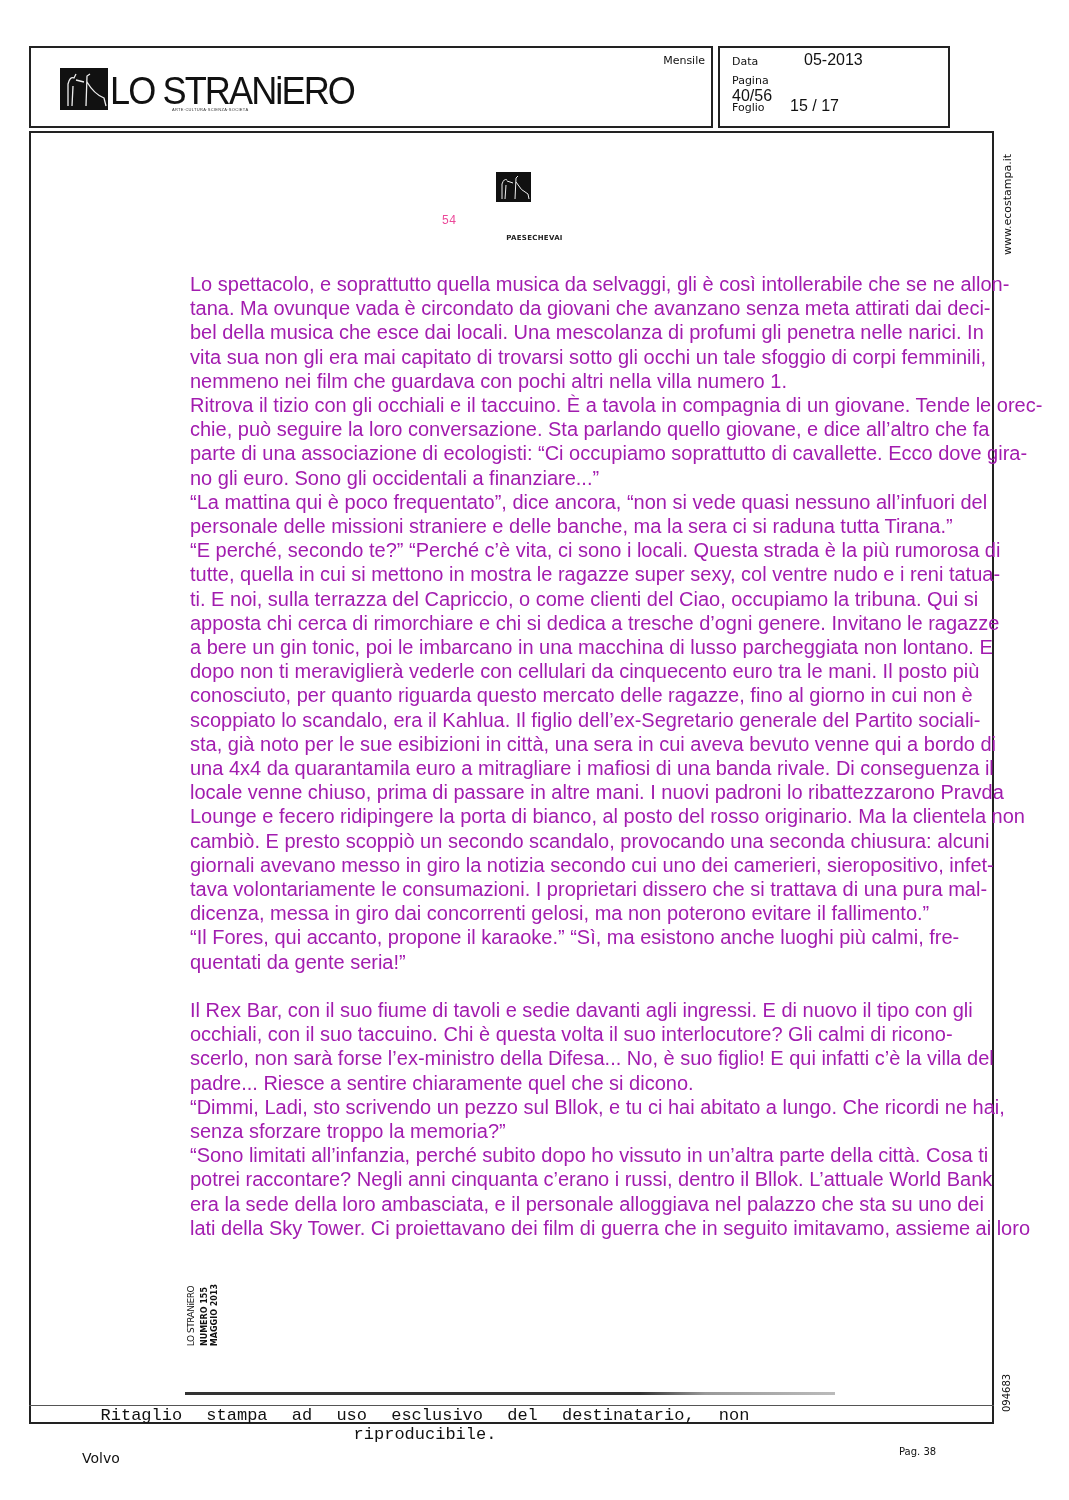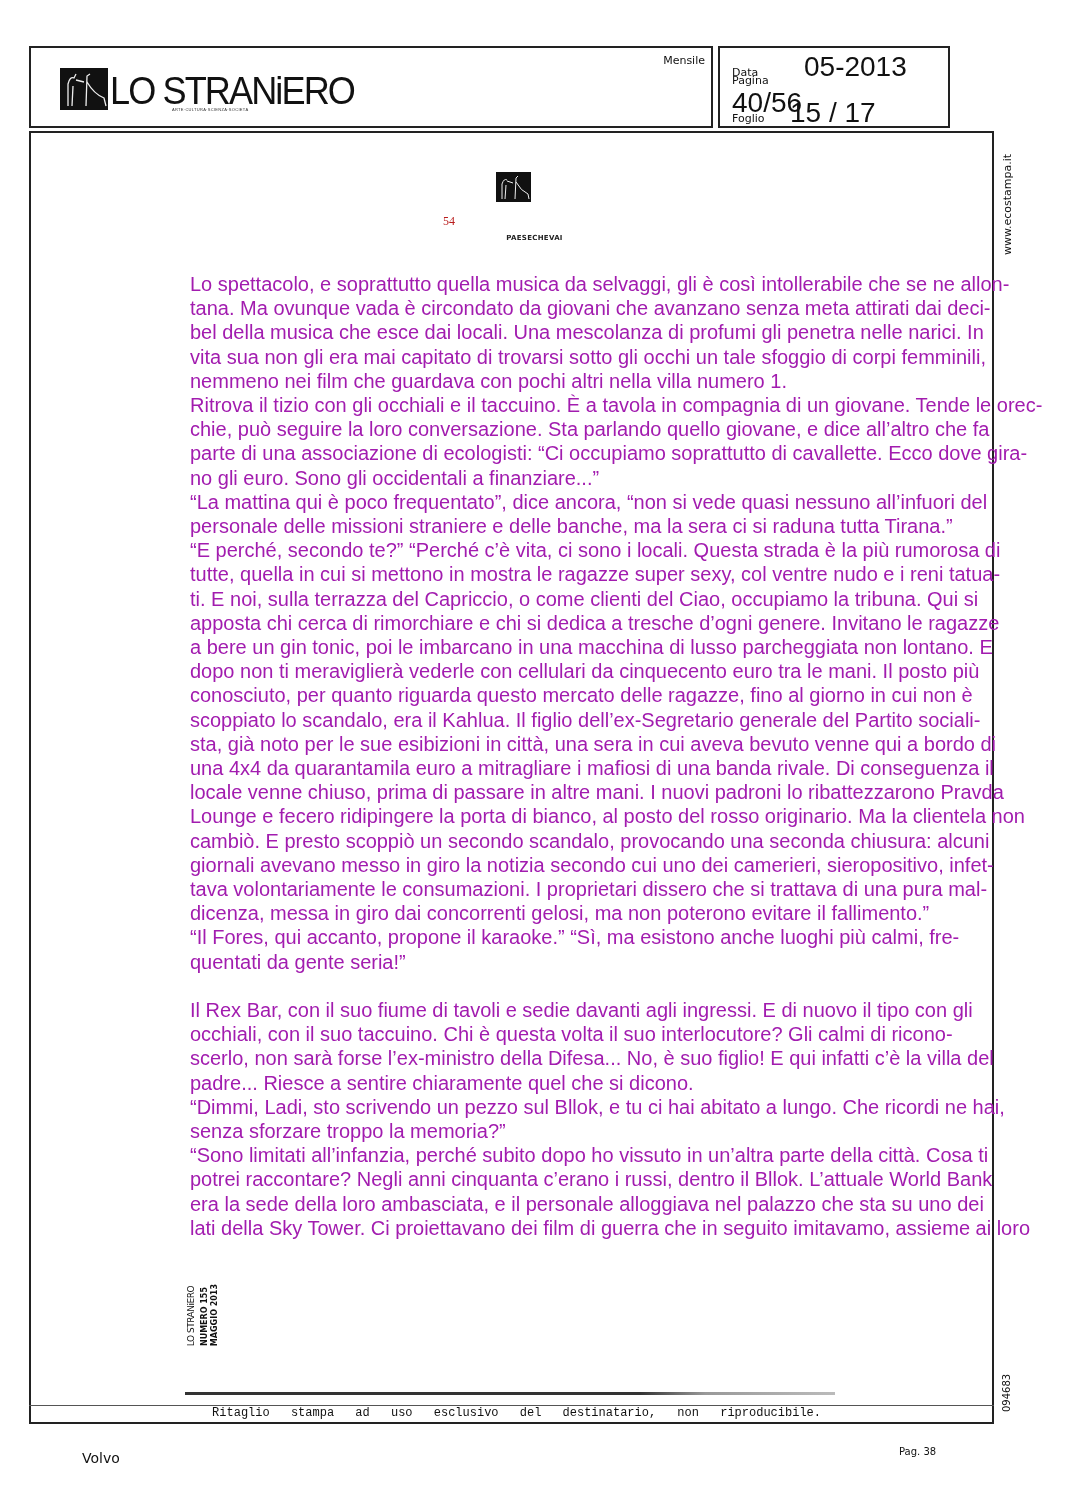--- a/index.html
+++ b/index.html
@@ -9,45 +9,45 @@
   .hdr-left { position:absolute; left:29px; top:46px; width:684px; height:82px; border:2px solid #222; box-sizing:border-box; }
   .hdr-right { position:absolute; left:718px; top:46px; width:232px; height:82px; border:2px solid #222; box-sizing:border-box; }
   .logo { position:absolute; left:29px; top:16px; height:46px; display:flex; align-items:flex-end; }
   .logo-mark { width:48px; height:42px; background:#111; position:relative; }
   .logo-mark svg { position:absolute; left:0; top:0; }
   .logo-text { font-family:"Liberation Sans", sans-serif; font-size:38px; letter-spacing:-2px; line-height:38px; margin-left:2px; font-weight:400; transform:scaleX(0.95); transform-origin:left bottom; position:relative; }
   .logo-sub { position:absolute; left:112px; bottom:-2px; font-size:4px; letter-spacing:0.3px; color:#333; white-space:nowrap; }
   .mensile { position:absolute; right:6px; top:6px; font-family:"DejaVu Sans", sans-serif; font-size:11px; }
   .meta-row { position:absolute; left:12px; display:flex; align-items:baseline; }
   .meta-label { font-family:"DejaVu Sans", sans-serif; font-size:11px; width:58px; }
-  .meta-value { font-family:"Liberation Sans", sans-serif; font-size:28px; }
+  .meta-value { font-family:"Liberation Sans", sans-serif; font-size:16px; }
 
   
   .frame { position:absolute; left:29px; top:131px; width:965px; height:1293px; border:2px solid #222; box-sizing:border-box; }
   .side-url { position:absolute; left:1001px; top:145px; height:110px; width:14px; font-family:"DejaVu Sans", sans-serif; font-size:11px; writing-mode:vertical-rl; transform:rotate(180deg); text-align:left; }
   .side-code { position:absolute; left:1001px; top:1362px; height:50px; width:14px; font-family:"DejaVu Sans", sans-serif; font-size:10px; writing-mode:vertical-rl; transform:rotate(180deg); }
 
   .page-icon { position:absolute; left:496px; top:172px; width:35px; height:30px; background:#111; }
-  .page-num { position:absolute; left:0; width:898px; top:214px; text-align:center; font-family:Liberation Serif, serif; font-size:12px; color:#b91c1c; }
+  .page-num { position:absolute; left:0; width:898px; top:214px; text-align:center; font-family:Liberation Mono, monospace; font-size:12px; color:#ec4899; }
   .section { position:absolute; left:0; width:1069px; top:234px; text-align:center; font-family:"DejaVu Sans", sans-serif; font-size:7px; font-weight:bold; letter-spacing:0.3px; color:#222; }
 
   .article { position:absolute; left:190px; top:272px; width:642px; font-family:"Liberation Sans", sans-serif; font-size:20px; line-height:24.2px; color:#a21caf; text-align:justify; }
   .article .gap { height:24px; }
   .line { display:block; white-space:nowrap; text-align:justify; text-align-last:justify; }
   .line.last { text-align-last:left; }
 
   .vert-brand { position:absolute; left:186px; top:1268px; width:44px; height:78px; }
   .vert-brand span { position:absolute; writing-mode:vertical-rl; transform:rotate(180deg); font-family:"DejaVu Sans", sans-serif; white-space:nowrap; bottom:0; }
   .vb1 { left:0; font-size:9px; letter-spacing:-0.5px; }
   .vb2 { left:14px; font-size:8px; font-weight:bold; }
   .vb3 { left:24px; font-size:8px; font-weight:bold; }
 
   .scan-bar { position:absolute; left:185px; top:1392px; width:650px; height:3px; background:linear-gradient(90deg,#333 0%,#333 70%,#999 80%,#bbb 100%); }
   .disclaimer-rule { position:absolute; left:29px; top:1405px; width:965px; height:0; border-top:1px solid #555; }
-  .disclaimer { position:absolute; left:29px; top:1406px; width:792px; text-align:right; font-family:"Liberation Mono", monospace; font-size:12px; word-spacing:14px; }
+  .disclaimer { position:absolute; left:29px; top:1406px; width:792px; text-align:center; font-family:"Liberation Mono", monospace; font-size:17px; word-spacing:14px; }
 
   .footer-left { position:absolute; left:82px; top:1450px; font-family:"DejaVu Sans", sans-serif; font-size:14px; }
   .footer-right { position:absolute; left:899px; top:1446px; font-family:"DejaVu Sans", sans-serif; font-size:10px; }
 </style>
 </head>
 <body>
 
 <div class="hdr-left">
   <div class="logo">
     <div class="logo-mark">

